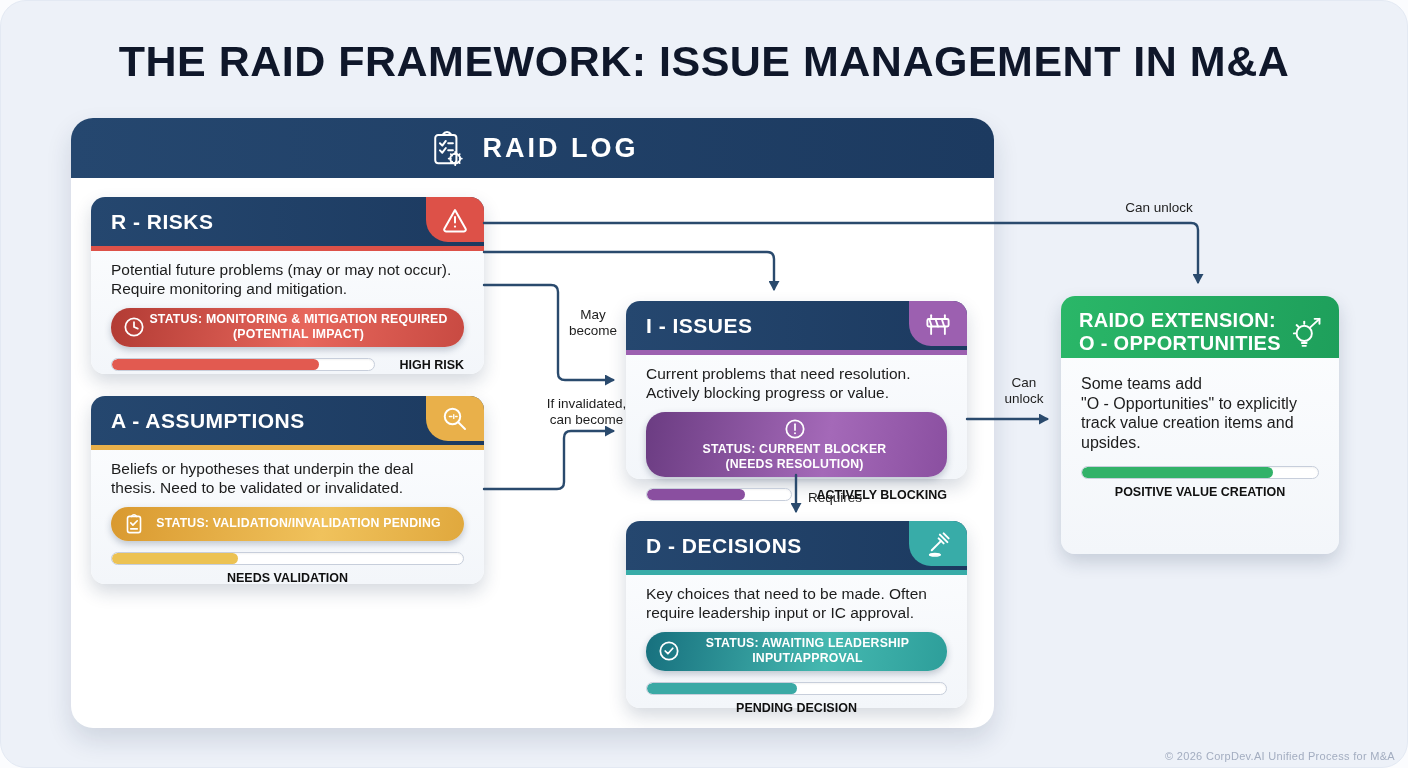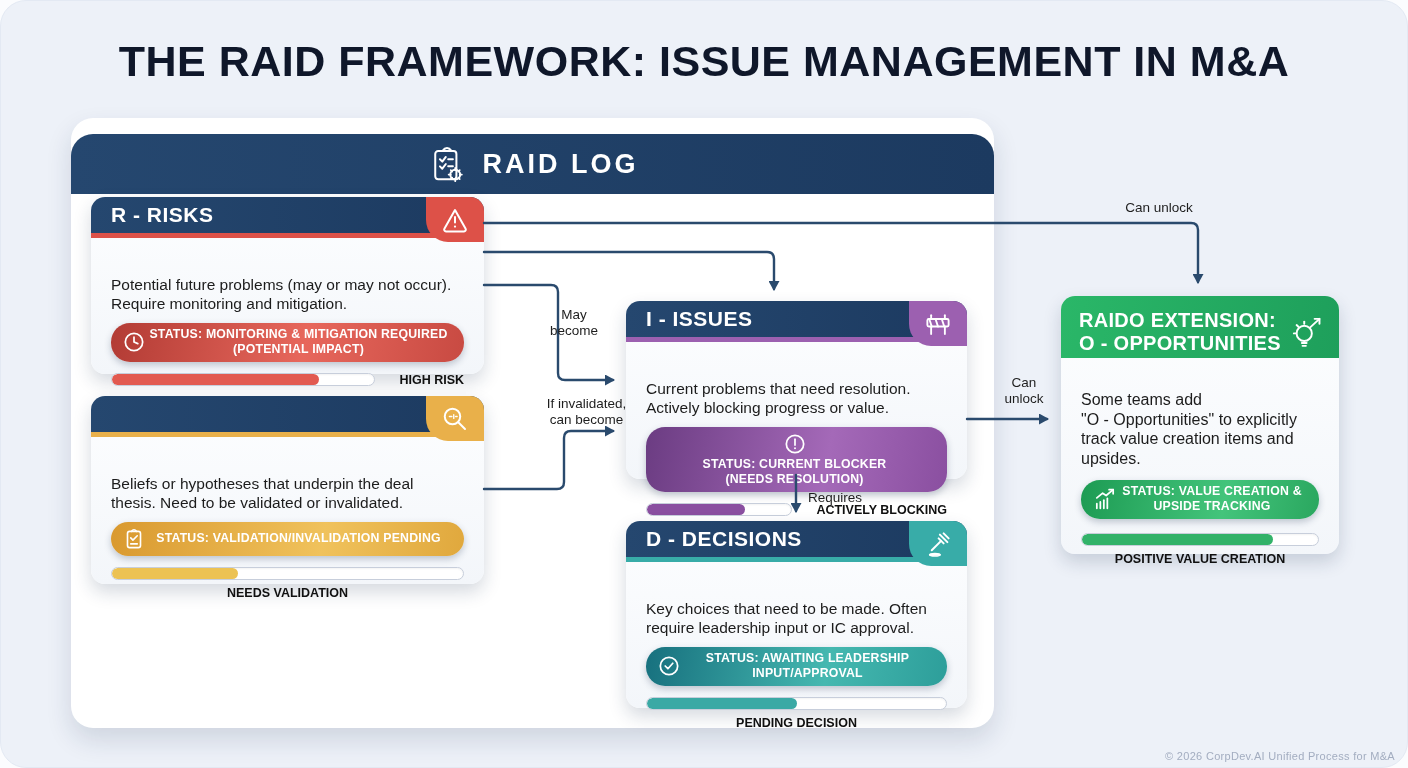--- a/index.html
+++ b/index.html
@@ -24,47 +24,47 @@
   }
   
   .raid-container {
     position:absolute; left:70px; top:117px; width:923px; height:610px;
     background:#ffffff; border-radius:22px;
     box-shadow:0 12px 26px rgba(23,43,77,.14);
   }
   .raid-header {
     height:60px; border-radius:22px 22px 0 0;
     background:linear-gradient(90deg,#25476f,#1c3a60);
-    display:flex; align-items:center; justify-content:center; gap:16px;margin-top:16px;
+    display:flex; align-items:center; justify-content:center; gap:16px;
   }
   .raid-header-title {
     color:#ffffff; font-size:27px; font-weight:bold; letter-spacing:3px;
   }
   
   .card {
     position:absolute;
     background:linear-gradient(180deg,#fdfeff,#f3f6fa);
     border-radius:14px;
     box-shadow:0 8px 18px rgba(23,43,77,.18);
   }
   .card-header {
-    position:relative; height:36px;
+    position:relative; height:49px;
     background:linear-gradient(90deg,#25476f,#1c3a60);
     border-radius:14px 14px 0 0;
     display:flex; align-items:center; padding:16px 20px;
   }
   .card-title { color:#fff; font-size:21px; font-weight:bold; letter-spacing:.5px; }
   .accent { height:5px; }
   .corner-badge {
     position:absolute; right:0; top:0; width:58px; height:45px;
     border-radius:0 14px 0 22px;
     display:flex; align-items:center; justify-content:center;
     z-index:2;
   }
-  .card-body { padding:10px 20px 0 20px;margin-top:28px; }
+  .card-body { padding:10px 20px 0 20px; }
   .desc { font-size:15.5px; line-height:1.22; color:#1c1c1c; white-space:pre-line; }
   .pill {
     margin:9px 0 0 0; border-radius:19px;
     display:flex; align-items:center; padding:4px 14px 4px 10px;
     min-height:34px; box-shadow:0 3px 7px rgba(23,43,77,.25);
   }
   .pill-text {
     flex:1; text-align:center; color:#fff; font-weight:bold;
     font-size:12.3px; line-height:1.25; white-space:pre-line; letter-spacing:.2px;
   }
@@ -179,20 +179,21 @@
         <div class="track" style="max-width:280px">
           <div class="fill fill-red" style="width: 79%;"></div>
         </div>
         <span class="bar-label">HIGH RISK</span>
       </div>
     </div>
   </div>
 
   <div class="card card-assumptions">
     <div class="card-header">
+      <span class="card-title">A - ASSUMPTIONS</span>
       <span class="corner-badge gold">
         <svg width="30" height="30" viewBox="0 0 24 24" fill="none" stroke="#ffffff" stroke-width="1.6" stroke-linecap="round">
           <circle cx="10" cy="10" r="6.2"></circle>
           <line x1="14.6" y1="14.6" x2="20" y2="20"></line>
           <path d="M7.5 10 h2 M11 8.5 v3 M12.5 10 h1.2" stroke-width="1.1"></path>
         </svg>
       </span>
     </div>
     <div class="accent gold"></div>
     <div class="card-body">
@@ -307,48 +308,34 @@
           <line x1="9.3" y1="21" x2="12.7" y2="21"></line>
           <line x1="9.8" y1="23" x2="12.2" y2="23"></line>
           <line x1="3.5" y1="14" x2="5" y2="14"></line>
           <line x1="5.5" y1="8" x2="6.8" y2="9.2"></line>
           <line x1="11" y1="5.5" x2="11" y2="7"></line>
           <path d="M15.5 9.5 L22 3.5"></path>
           <path d="M18.5 3.5 h3.5 v3.5" fill="none"></path>
         </svg>
       </span>
     </div>
-    <div class="card-body" style="padding-top:4px">
+    <div class="card-body" style="padding-top:16px">
       <div class="desc" style="font-size:16px">Some teams add
 "O - Opportunities" to explicitly track value creation items and upsides.</div>
-      <div class="pill p-green" style="margin-top:12px">
-        <span class="icon-box">
-          <svg width="28" height="28" viewBox="0 0 24 24" fill="none" stroke="#ffffff" stroke-width="1.5" stroke-linecap="round" stroke-linejoin="round">
-            <line x1="5" y1="20" x2="5" y2="16"></line>
-            <line x1="8" y1="20" x2="8" y2="14.5"></line>
-            <line x1="11" y1="20" x2="11" y2="13"></line>
-            <line x1="14" y1="20" x2="14" y2="11.5"></line>
-            <path d="M5 11 l5 -4 l3 2 l6 -5" fill="none"></path>
-            <path d="M15.5 4 h3.5 v3.5" fill="none"></path>
-          </svg>
-        </span>
-        <span class="pill-text">STATUS: VALUE CREATION &amp;
-UPSIDE TRACKING</span>
-      </div>
       <div class="progress-row" style="margin-top:14px">
         <div class="track">
           <div class="fill fill-green" style="width: 81%;"></div>
         </div>
       </div>
       <div class="bar-label bar-label-center">POSITIVE VALUE CREATION</div>
     </div>
   </div>
 
   <div class="wire-label" style="left:1108px; top:199px; width:100px;">Can unlock</div>
-  <div class="wire-label" style="left:528px; top:306px; width:90px;">May
+  <div class="wire-label" style="left:547px; top:306px; width:90px;">May
 become</div>
   <div class="wire-label" style="left:513px; top:395px; width:145px;">If invalidated,
 can become</div>
   <div class="wire-label" style="left:988px; top:374px; width:70px;">Can
 unlock</div>
   <div class="wire-label" style="left:807px; top:489px; width:70px; text-align:left;">Requires</div>
 
   <svg class="wires" width="1408" height="768" viewBox="0 0 1408 768">
     <defs>
       <marker id="arrow" markerUnits="userSpaceOnUse" markerWidth="12" markerHeight="11" refX="8" refY="5.5" orient="auto">

